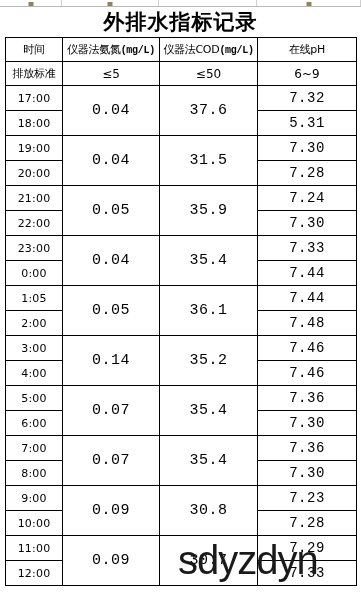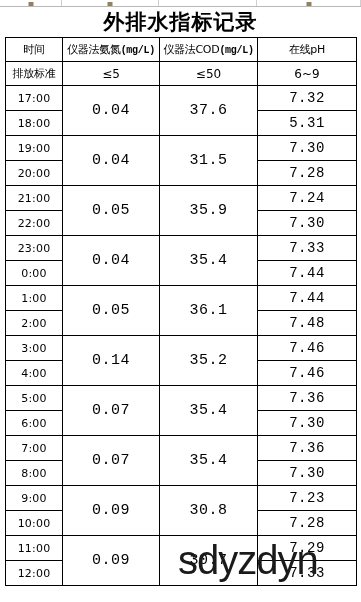--- a/index.html
+++ b/index.html
@@ -234,21 +234,21 @@
           <td class="time-cell">23:00</td>
           <td class="val-cell" rowspan="2">0.04</td>
           <td class="val-cell" rowspan="2">35.4</td>
           <td class="ph-cell">7.33</td>
         </tr>
         <tr>
           <td class="time-cell">0:00</td>
           <td class="ph-cell">7.44</td>
         </tr>
         <tr>
-          <td class="time-cell">1:00</td>
+          <td class="time-cell">1:05</td>
           <td class="val-cell" rowspan="2">0.05</td>
           <td class="val-cell" rowspan="2">36.1</td>
           <td class="ph-cell">7.44</td>
         </tr>
         <tr>
           <td class="time-cell">2:00</td>
           <td class="ph-cell">7.48</td>
         </tr>
         <tr>
           <td class="time-cell">3:00</td>

